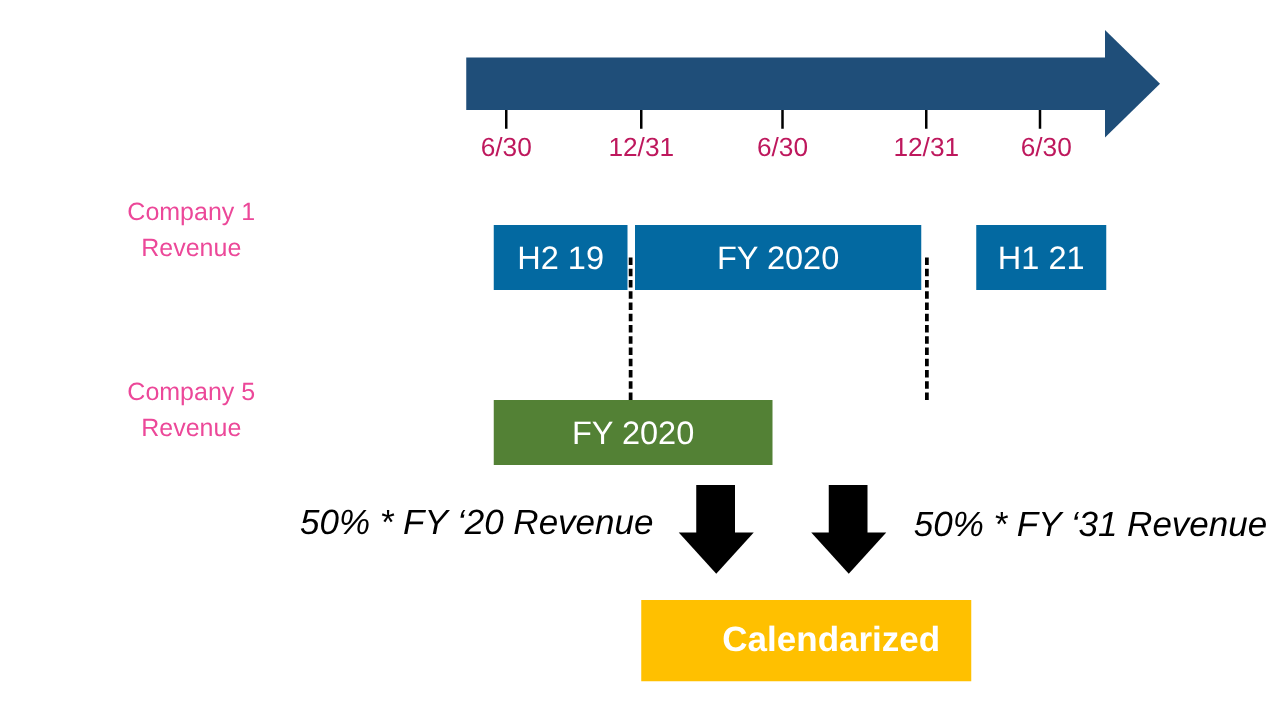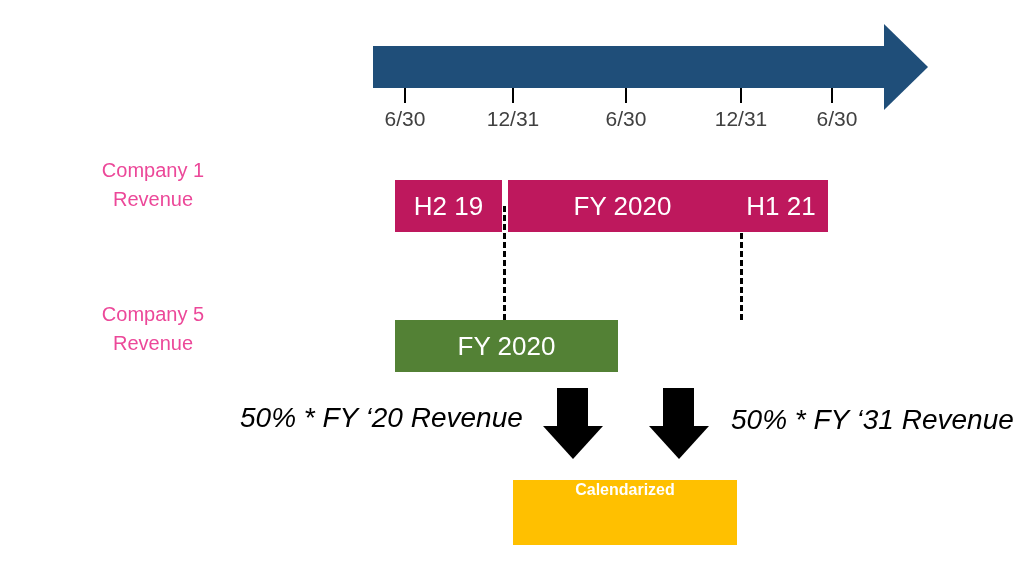--- a/index.html
+++ b/index.html
@@ -5,53 +5,53 @@
   html,body{margin:0;padding:0;background:#fff;}
   .canvas{
     position:relative;width:1024px;height:576px;background:#ffffff;
     font-family:"Liberation Sans","DejaVu Sans",sans-serif;overflow:hidden;
   }
   
   .tl-body{position:absolute;left:373px;top:46px;width:511px;height:42px;background:#1F4E79;}
   .tl-head{position:absolute;left:884px;top:24px;width:0;height:0;
     border-top:43px solid transparent;border-bottom:43px solid transparent;border-left:44px solid #1F4E79;}
   .tick{position:absolute;top:88px;width:2px;height:15px;background:#000;}
-  .tick-label{position:absolute;top:107px;transform:translateX(-50%);font-size:21px;color:#404040;white-space:nowrap;}
+  .tick-label{position:absolute;top:107px;transform:translateX(-50%);font-size:21px;color:#be185d;white-space:nowrap;}
   
   .row-label{position:absolute;left:38px;width:230px;text-align:center;font-size:20px;line-height:1.45;color:#ec4899;white-space:pre-line;}
   .row-label.r1{top:156px;}
   .row-label.r2{top:300px;}
   
   .bar{position:absolute;height:52px;display:flex;align-items:center;justify-content:center;
     color:#fff;font-size:26px;white-space:nowrap;}
-  .bar.blue{top:180px;background:#be185d;}
+  .bar.blue{top:180px;background:#0369a1;}
   .bar.green{top:320px;background:#538135;}
   .b1{left:395px;width:107px;}
   .b2{left:508px;width:229px;}
-  .b3{left:734px;width:94px;}
+  .b3{left:781px;width:104px;}
   .g1{left:395px;width:223px;}
   .g2{left:628px;width:232px;}
   
   .dash{position:absolute;top:206px;height:114px;width:0;border-left:3px dashed #000;}
   .dash.d1{left:503px;}
   .dash.d2{left:740px;}
   
   .note{position:absolute;font-size:28px;font-style:italic;color:#000;white-space:nowrap;}
   .note.left{left:240px;width:282px;top:402px;text-align:right;}
   .note.right{left:731px;top:404px;text-align:left;}
   
   .arrow-shaft{position:absolute;top:388px;width:31px;height:40px;background:#000;}
   .arrow-head{position:absolute;top:426px;width:0;height:0;
     border-left:30px solid transparent;border-right:30px solid transparent;border-top:33px solid #000;}
   .a1s{left:557px;} .a1h{left:543px;}
   .a2s{left:663px;} .a2h{left:649px;}
   
   .result{position:absolute;left:513px;top:480px;width:224px;height:65px;background:#FFC000;
-    color:#fff;font-weight:bold;font-size:16px;text-align:center;
-    display:flex;justify-content:center;line-height:1.3;}
+    color:#fff;font-weight:bold;font-size:28px;text-align:center;
+    display:flex;flex-direction:column;justify-content:center;line-height:1.3;padding-left:40px;}
 </style>
 </head>
 <body>
 
 <div class="canvas">
 
   <div class="tl-body"></div>
   <div class="tl-head"></div>
 
   <div class="tick" style="left:404px;"></div>

